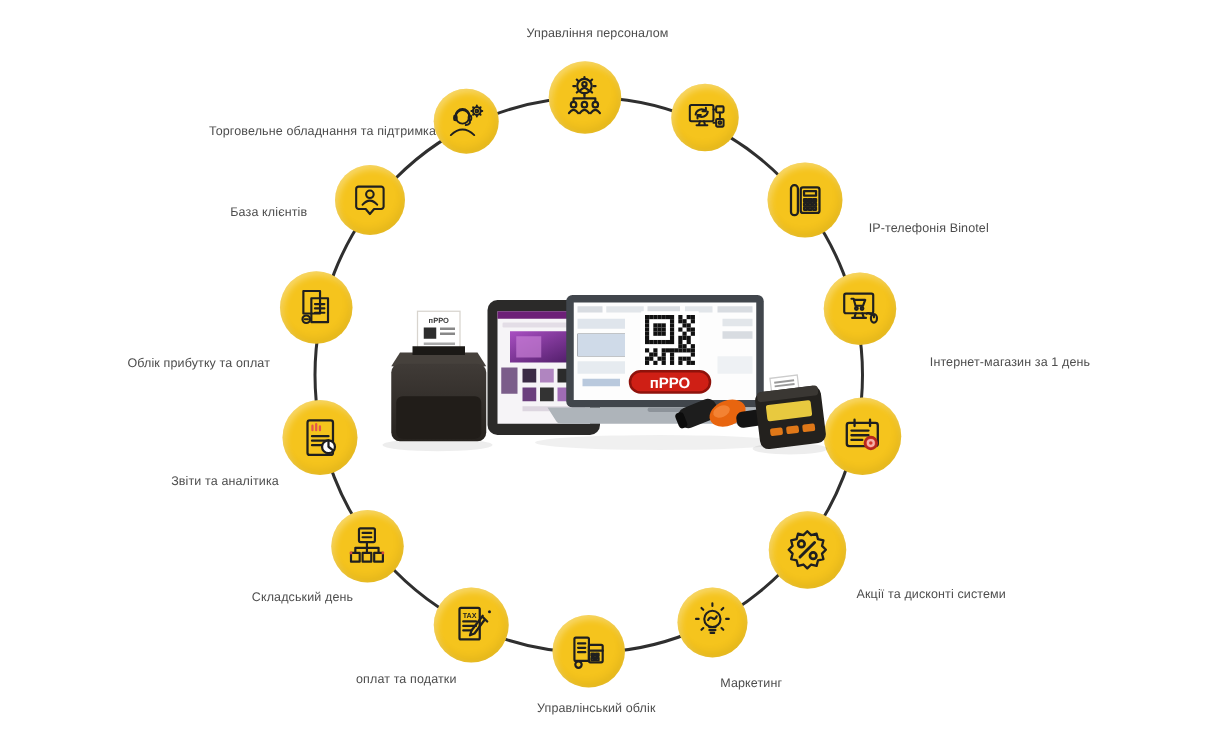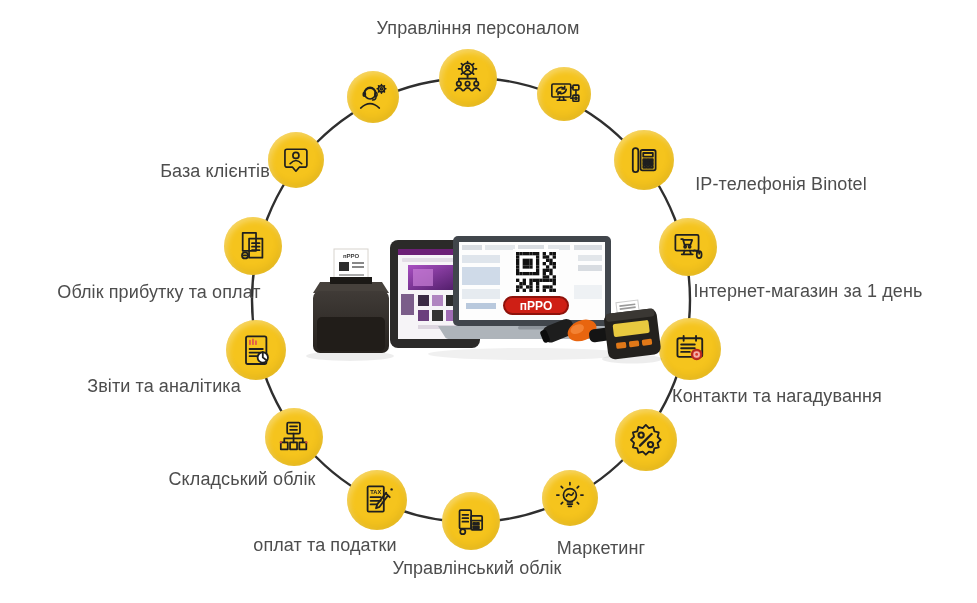--- a/index.html
+++ b/index.html
@@ -3,21 +3,21 @@
 <meta charset="utf-8">
 <style>
   html,body{margin:0;padding:0;background:#ffffff;}
   body{width:977px;height:603px;font-family:"Liberation Sans",sans-serif;}
   #stage{position:relative;width:977px;height:603px;overflow:hidden;background:#fff;}
   #ring{position:absolute;left:0;top:0;pointer-events:none;}
   .node{position:absolute;border-radius:50%;background:#f5c41d;
         box-shadow:inset -2px -4px 8px rgba(0,0,0,.07), inset 2px 3px 6px rgba(255,255,255,.35);
         display:flex;align-items:center;justify-content:center;z-index:3;}
   .node svg{width:64%;height:64%;}
-  .node-label{position:absolute;transform:translate(-50%,-50%);font-size:18px;line-height:1.25;
+  .node-label{position:absolute;transform:translate(-50%,-50%);font-size:10px;line-height:1.25;
         color:#4d4d4d;white-space:nowrap;text-align:center;z-index:2;letter-spacing:.1px;}
   #devices{position:absolute;left:290px;top:225px;z-index:4;}
 </style>
 </head>
 <body>
 
 <div id="stage">
 
   <svg id="ring" width="977" height="603">
     <ellipse cx="471" cy="300" rx="219" ry="222" fill="none" stroke="#2f2f2f" stroke-width="2.4"></ellipse>
@@ -246,21 +246,21 @@
           <rect x="21.2" y="15.2" width="2" height="1.6"></rect>
    <rect x="15.2" y="18" width="2" height="1.6"></rect>
           <rect x="18.2" y="18" width="2" height="1.6"></rect>
           <rect x="21.2" y="18" width="2" height="1.6"></rect>
    <rect x="15.2" y="20.8" width="2" height="1.6"></rect>
           <rect x="18.2" y="20.8" width="2" height="1.6"></rect>
           <rect x="21.2" y="20.8" width="2" height="1.6"></rect>
         </g>
       </svg>
     </div>
-    <div class="node-label" style="left: 743px; top: 184px; margin-left: 38px;">IP-телефонія Binotel</div>
+    <div class="node-label" style="left: 743px; top: 184px;">IP-телефонія Binotel</div>
     <div class="node" style="left: 659px; top: 218px; width: 58px; height: 58px;">
       <svg viewBox="0 0 32 32">
         <g fill="none" stroke="#1f1f1f" stroke-width="1.5" stroke-linecap="round" stroke-linejoin="round">
    <rect x="5.5" y="6" width="20" height="13.5" rx="1.2"></rect>
    <path d="M13.5 19.5l-1 3M18 19.5l1 3M11 22.7h9.5"></path>
    <path d="M10.5 9.5H12l1.3 4.8h5.2l1.5-4H12.3"></path>
    <circle cx="13.9" cy="16.2" r="0.9"></circle>
           <circle cx="17.8" cy="16.2" r="0.9"></circle>
    <ellipse cx="26" cy="23" rx="2.1" ry="3"></ellipse>
           <path d="M26 20.5v1.8M24.6 20.7q-2.1-2-3.6-1"></path>
@@ -272,31 +272,31 @@
       <svg viewBox="0 0 32 32">
         <g fill="none" stroke="#1f1f1f" stroke-width="1.5" stroke-linecap="round" stroke-linejoin="round">
    <rect x="6" y="7.5" width="20" height="15" rx="1.5"></rect>
    <path d="M11 5.5v4M21 5.5v4"></path>
    <path d="M9 12.5h11M9 15.5h11M9 18.5h7"></path>
    <circle cx="21.5" cy="20.5" r="3.9" fill="#d7382c" stroke="#b3281e"></circle>
    <circle cx="21.5" cy="20.5" r="1.9" stroke="#f3b0a9"></circle>
         </g>
       </svg>
     </div>
-    <div class="node-label" style="left: 777px; top: 396px;">Контакти та нагадування</div>
     <div class="node" style="left: 615px; top: 409px; width: 62px; height: 62px;">
       <svg viewBox="0 0 32 32">
         <g fill="none" stroke="#1f1f1f" stroke-width="1.5" stroke-linecap="round" stroke-linejoin="round">
    <path d="M28 16 25.5 18.5 26.4 22 22.9 22.9 22 26.4 18.5 25.5 16 28 13.5 25.5 10 26.4 9.1 22.9 5.6 22 6.5 18.5 4 16 6.5 13.5 5.6 10 9.1 9.1 10 5.6 13.5 6.5 16 4 18.5 6.5 22 5.6 22.9 9.1 26.4 10 25.5 13.5Z"></path>
    <path d="M11.3 20.7L20.7 11.3" stroke-width="1.9"></path>
    <circle cx="12.2" cy="12.2" r="2.1" stroke-width="1.7"></circle>
           <circle cx="19.8" cy="19.8" r="2.1" stroke-width="1.7"></circle>
         </g>
       </svg>
     </div>
+    <div class="node-label" style="left: 745px; top: 477px;">Акції та дисконті системи</div>
     <div class="node" style="left: 542px; top: 470px; width: 56px; height: 56px;">
       <svg viewBox="0 0 32 32">
         <g fill="none" stroke="#1f1f1f" stroke-width="1.5" stroke-linecap="round" stroke-linejoin="round">
    <circle cx="16" cy="13.5" r="5.8"></circle>
    <path d="M12.9 14.4q1.2-2.8 3.1-1.4t3.1-1.4"></path>
    <path d="M13.8 19.5h4.4M13.8 21.5h4.4M14.7 23.5h2.6"></path>
    <path d="M16 4.2V2.3M22.5 7l1.3-1.3M25.8 13.5h1.9M22.5 20l1.3 1.3M9.5 7L8.2 5.7M6.2 13.5H4.3M9.5 20l-1.3 1.3"></path>
         </g>
       </svg>
     </div>
@@ -336,33 +336,33 @@
           <path d="M13 7.2h6M13 10.2h6"></path>
    <path d="M16 13.5v4M8 17.5h16M8 17.5V21M16 17.5V21M24 17.5V21"></path>
    <rect x="5" y="21" width="6" height="6"></rect>
           <rect x="13" y="21" width="6" height="6"></rect>
           <rect x="21" y="21" width="6" height="6"></rect>
    <circle cx="5" cy="21" r="1" fill="#d6483b" stroke="none"></circle>
           <circle cx="27" cy="21" r="1" fill="#d6483b" stroke="none"></circle>
         </g>
       </svg>
     </div>
-    <div class="node-label" style="left: 242px; top: 479px;">Складський облік</div>
+    <div class="node-label" style="left: 242px; top: 479px;">Складський день</div>
     <div class="node" style="left: 226px; top: 320px; width: 60px; height: 60px;">
       <svg viewBox="0 0 32 32">
         <g fill="none" stroke="#1f1f1f" stroke-width="1.5" stroke-linecap="round" stroke-linejoin="round">
    <rect x="7.5" y="4.5" width="17" height="23" rx="1.5"></rect>
    <path d="M10.5 15h11M10.5 18h11M10.5 21h7"></path>
    <path d="M10.8 8v3M13.3 7v4M15.8 8.5v2.5" stroke="#e2574c"></path>
    <circle cx="21.5" cy="22" r="4.3" fill="#fff"></circle>
           <path d="M21.5 22v-4.3M21.5 22l3.3 2.6"></path>
         </g>
       </svg>
     </div>
-    <div class="node-label" style="left: 164px; top: 386px;">Звіти та аналітика</div>
+    <div class="node-label" style="left: 180px; top: 386px;">Звіти та аналітика</div>
     <div class="node" style="left: 224px; top: 217px; width: 58px; height: 58px;">
       <svg viewBox="0 0 32 32">
         <g fill="none" stroke="#1f1f1f" stroke-width="1.5" stroke-linecap="round" stroke-linejoin="round">
    <rect x="7.5" y="5" width="11.5" height="15.5"></rect>
           <rect x="13" y="10" width="11.5" height="16.5"></rect>
    <path d="M15.5 14h6.5M15.5 17h6.5M15.5 20h6.5"></path>
    <circle cx="9.5" cy="24.5" r="2.6"></circle>
           <path d="M8.4 24.5h2.2"></path>
         </g>
       </svg>
@@ -386,13 +386,14 @@
    <path d="M8 12.5a5.5 5.5 0 0 1 11 0"></path>
    <rect x="7" y="12" width="2" height="3.6" rx="1"></rect>
           <rect x="18.2" y="12" width="2" height="3.6" rx="1"></rect>
    <path d="M19.2 15.6q.5 3.4-3.2 3.7"></path>
    <circle cx="24.5" cy="8.5" r="3"></circle>
           <circle cx="24.5" cy="8.5" r="1.1"></circle>
    <path d="M24.5 4.3v1.2M28.7 8.5h-1.2M24.5 12.7v-1.2M20.3 8.5h1.2M27.4 5.6l-.8.8M27.4 11.4l-.8-.8M21.6 11.4l.8-.8M21.6 5.6l.8.8"></path>
         </g>
       </svg>
     </div>
+    <div class="node-label" style="left: 258px; top: 106px; width: 195px; white-space: normal;">Торговельне обладнання та підтримка</div>
   </div>
 
 </body></html>

